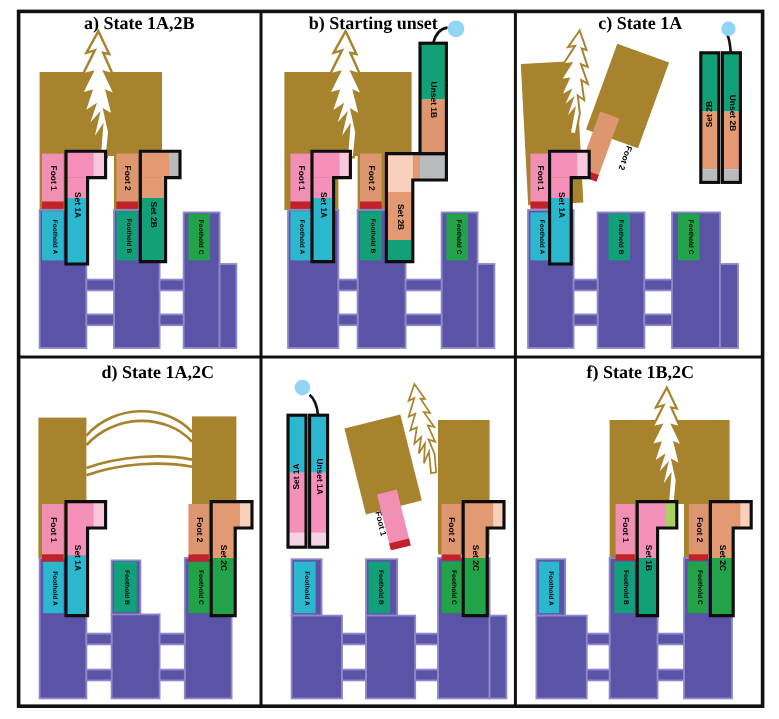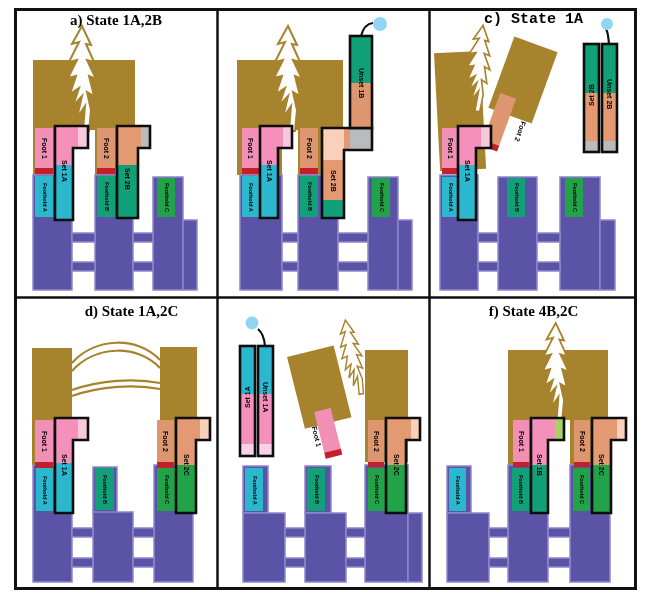--- a/index.html
+++ b/index.html
@@ -265,23 +265,24 @@
 
   <g>
     <rect x="15.5" y="9.5" width="620" height="579" fill="none" stroke="#111" stroke-width="3"></rect>
     <line x1="217.5" y1="9.5" x2="217.5" y2="588.5" stroke="#111" stroke-width="2.5"></line>
     <line x1="429.5" y1="9.5" x2="429.5" y2="588.5" stroke="#111" stroke-width="2.5"></line>
     <line x1="15.5" y1="297.5" x2="635.5" y2="297.5" stroke="#111" stroke-width="2.5"></line>
   </g>
 </svg>
 
 <div class="ptitle" style="left:14px;top:12px;width:204px;">a) State 1A,2B</div>
-<div class="ptitle" style="left:430px;top:12px;width:207px;font-family:Liberation Mono, monospace;">c) State 1A</div>
+<div class="ptitle" style="left:218px;top:12px;width:186px;">b) Starting unset</div>
+<div class="ptitle" style="left:430px;top:12px;width:207px;">c) State 1A</div>
 <div class="ptitle" style="left:14px;top:303px;width:235px;">d) State 1A,2C</div>
-<div class="ptitle" style="left:430px;top:303px;width:207px;">f) State 4B,2C</div>
+<div class="ptitle" style="left:430px;top:303px;width:207px;">f) State 1B,2C</div>
 
 <div class="vlabel" style="left:35px;top:129px;width:18px;height:39px;">Foot 1</div>
 <div class="vlabel" style="left:55px;top:140px;width:18px;height:62px;">Set 1A</div>
 <div class="vlabel small" style="left:35px;top:177px;width:18px;height:40px;">Foothold A</div>
 <div class="vlabel" style="left:97px;top:129px;width:18px;height:39px;">Foot 2</div>
 <div class="vlabel" style="left:117px;top:150px;width:21px;height:58px;">Set 2B</div>
 <div class="vlabel small" style="left:97px;top:177px;width:18px;height:40px;">Foothold B</div>
 <div class="vlabel small" style="left:157px;top:179px;width:18px;height:38px;">Foothold C</div>
 
 <div class="vlabel" style="left:242px;top:129px;width:17px;height:39px;">Foot 1</div>

